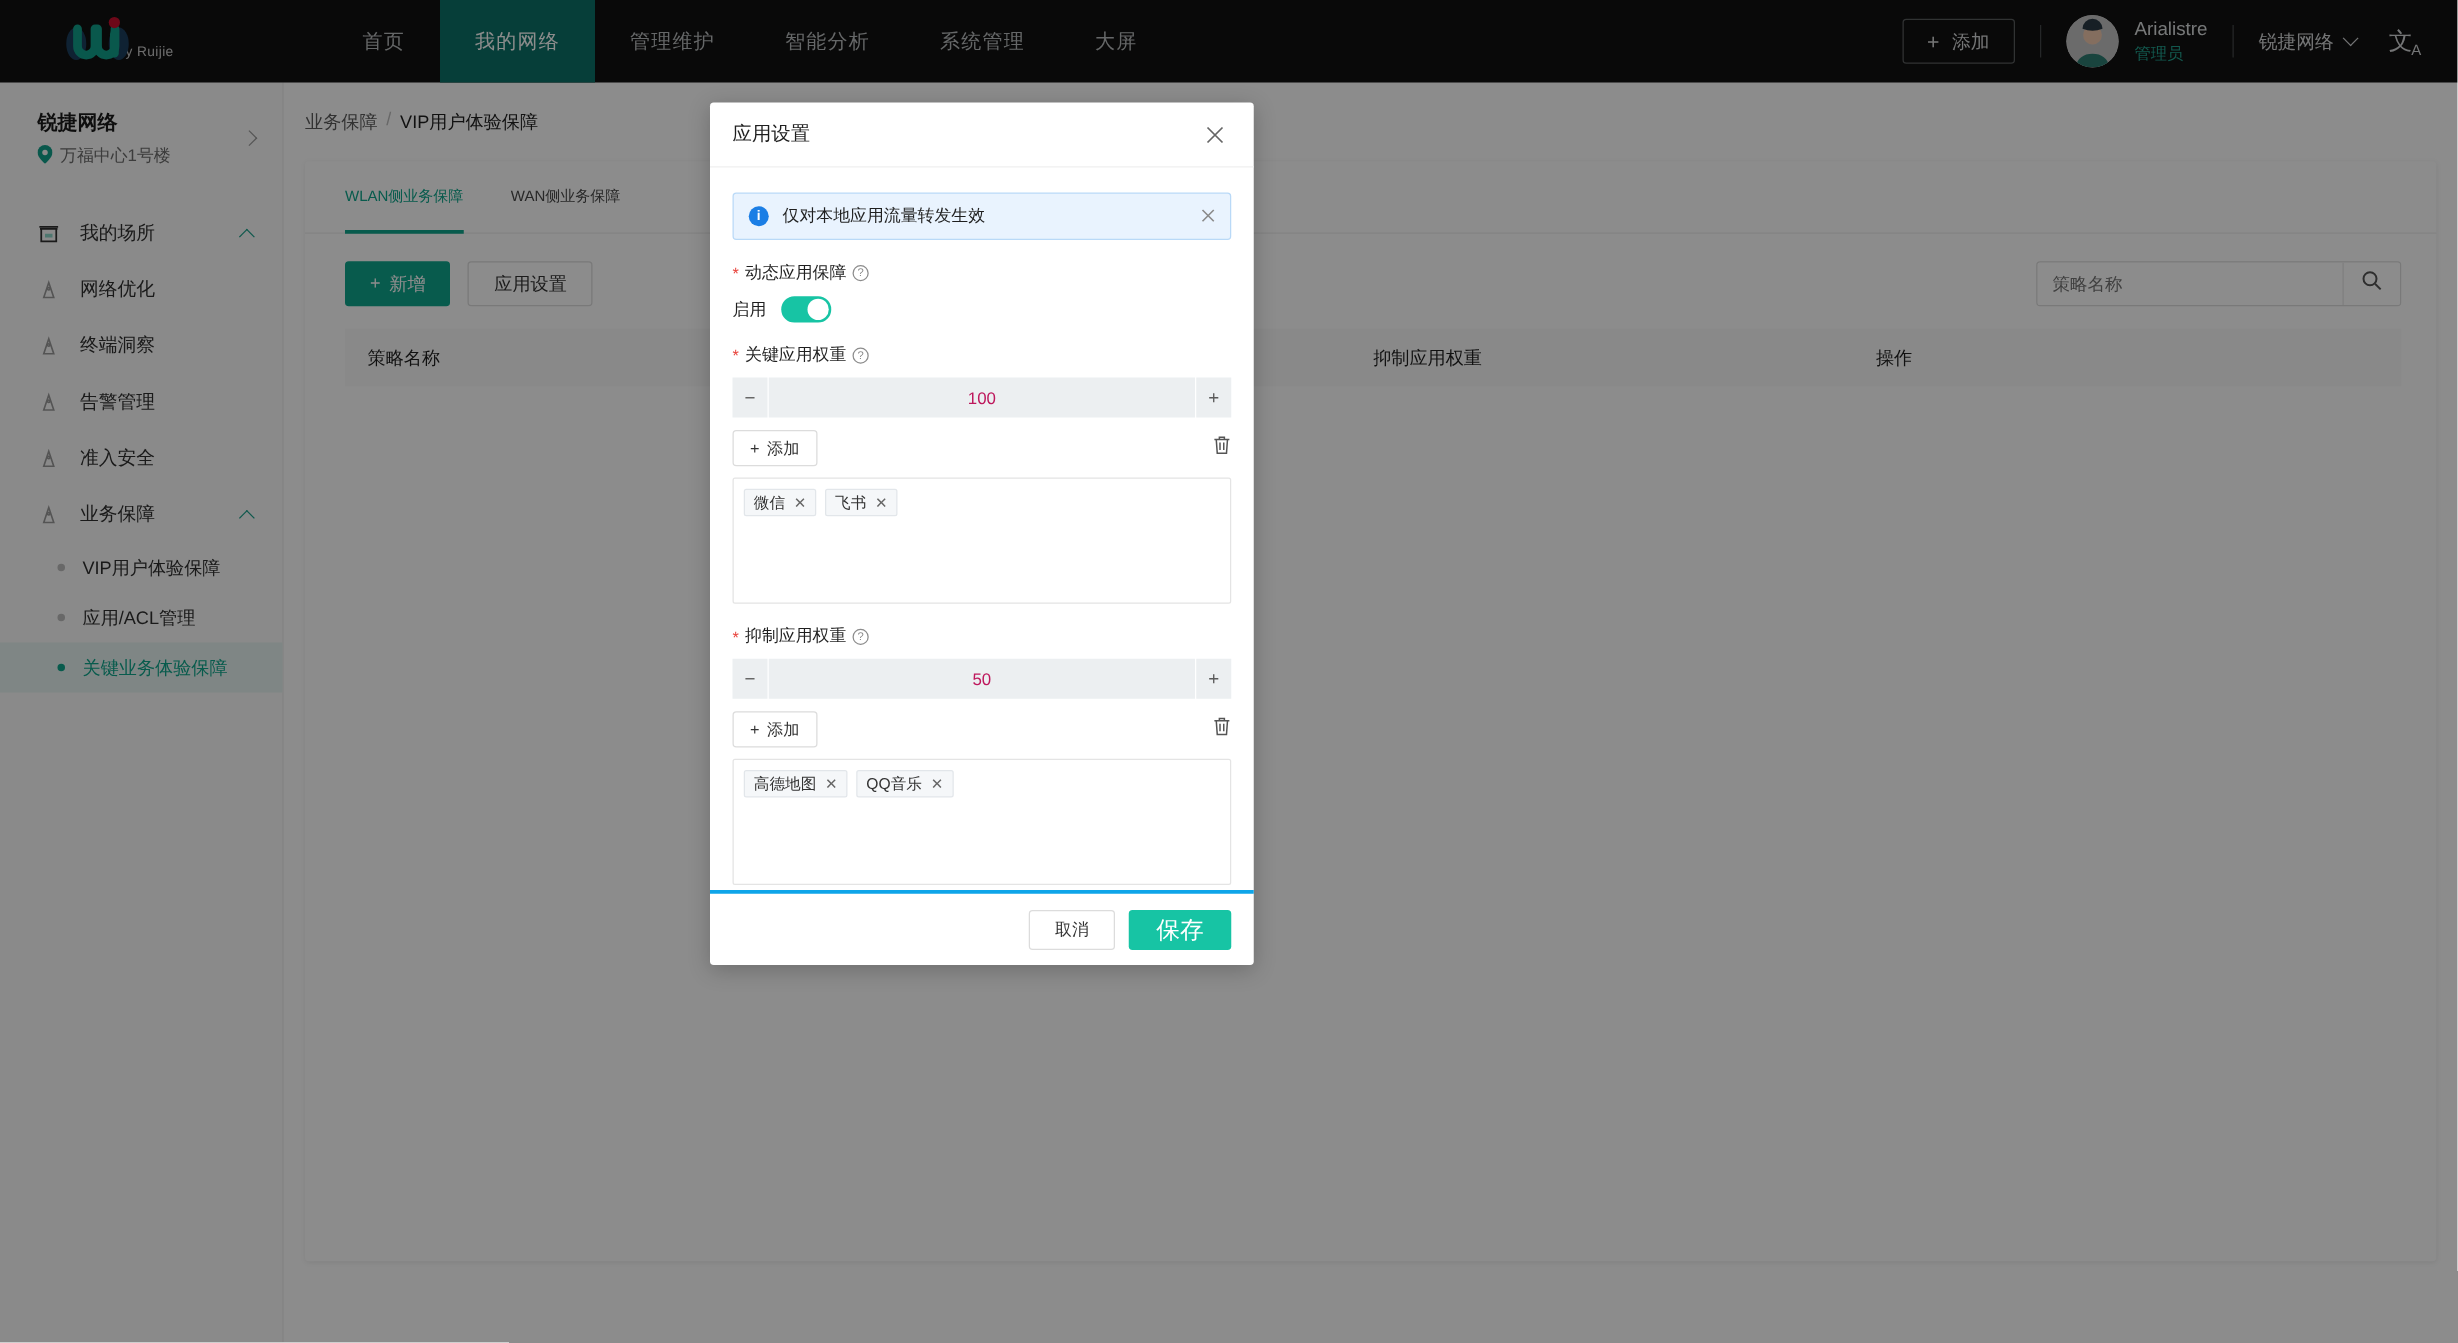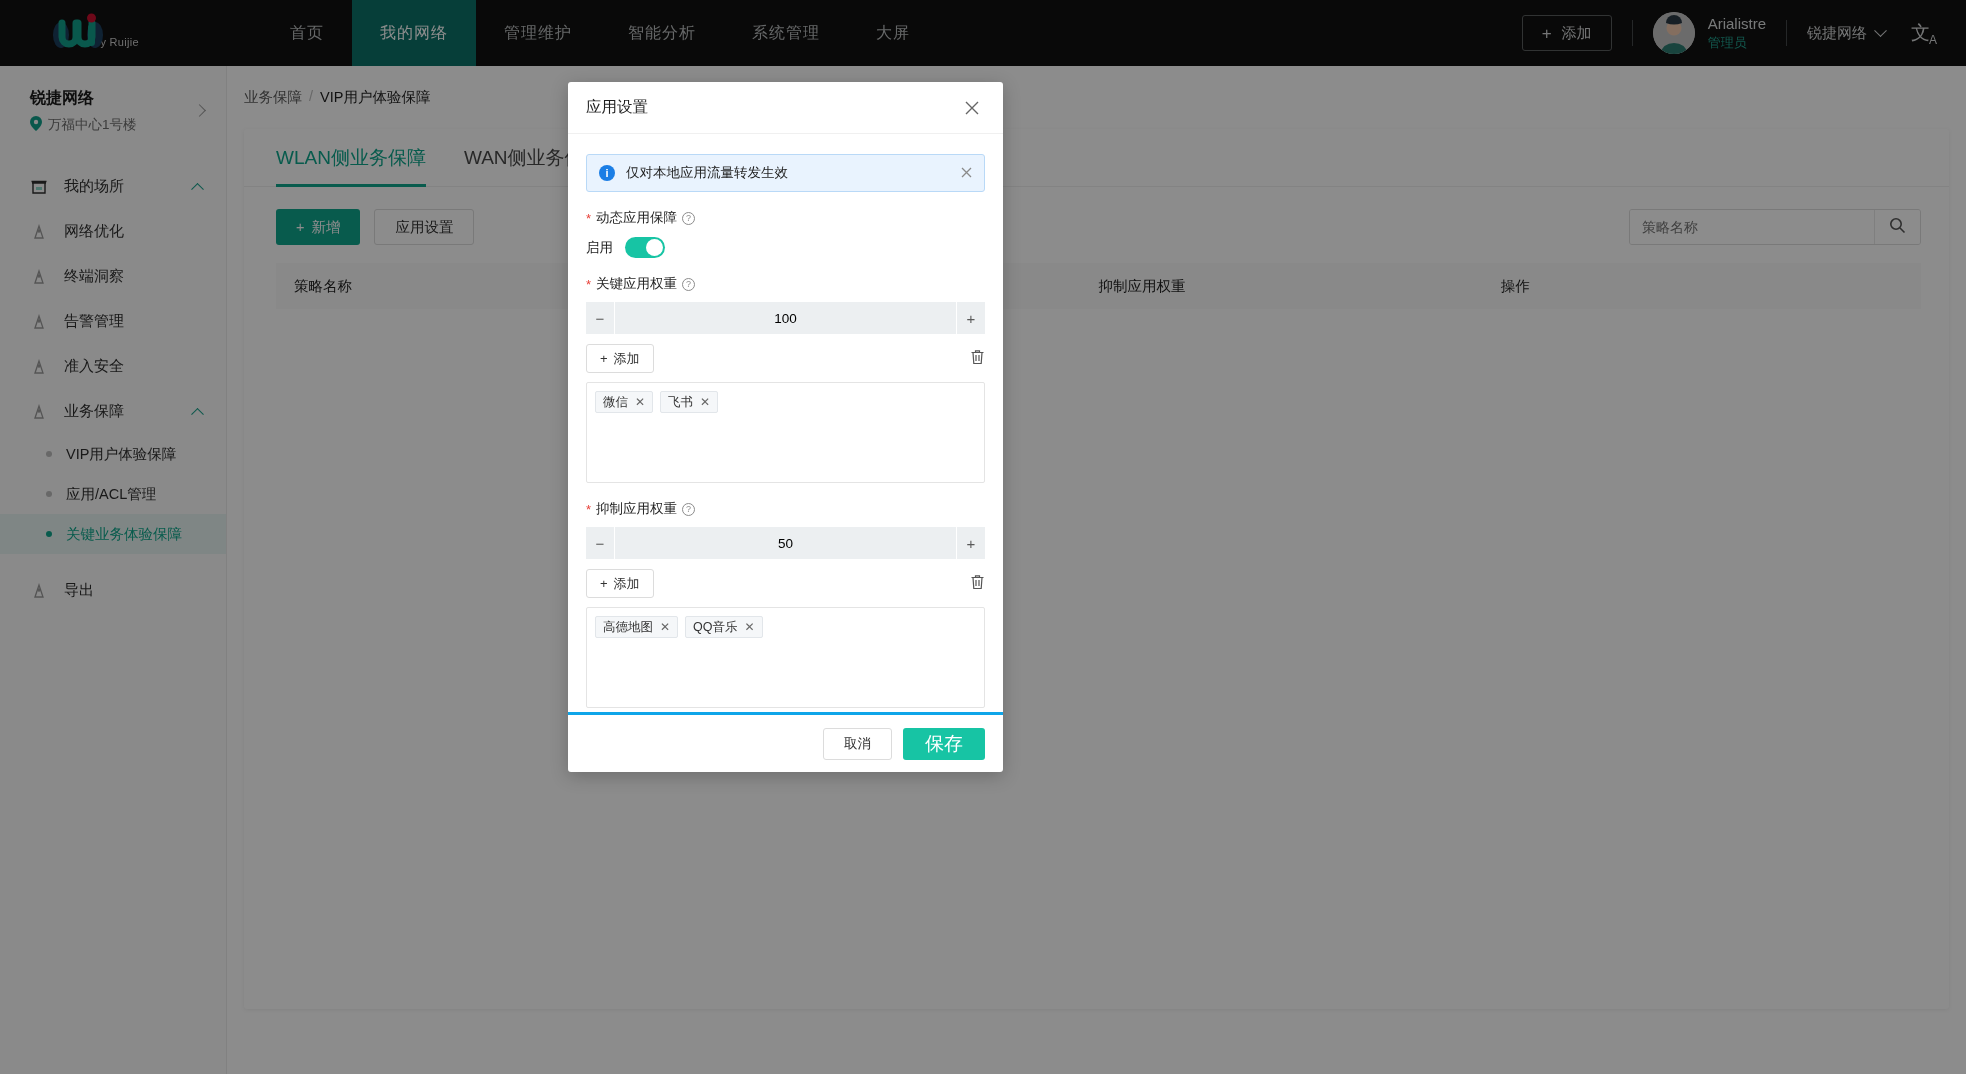--- a/index.html
+++ b/index.html
@@ -97,21 +97,21 @@
   .breadcrumb { padding: 22px 0 0 17px; font-size: 14.5px; color: #5b5b5b; display: flex; gap: 7px; }
   .breadcrumb .crumb-cur { color: #1f1f1f; }
   .breadcrumb .sep { color: #bdbdbd; }
 
   .card {
     margin: 22px 17px 0 17px; background: #ffffff;
     border-radius: 3px; box-shadow: 0 1px 4px rgba(0,0,0,.07);
     height: 880px; position: relative;
   }
   .tabs { display: flex; gap: 38px; padding: 0 32px; border-bottom: 1px solid #eeeeee; height: 58px; align-items: center; }
-  .tab { font-size: 19px; color: #4a4a4a; height: 58px; display: flex; align-items: center; cursor: pointer; position: relative; }
+  .tab { font-size: 12px; color: #4a4a4a; height: 58px; display: flex; align-items: center; cursor: pointer; position: relative; }
   .tab.active { color: #0fa68c; }
   .tab.active::after { content: ""; position: absolute; left: 0; right: 0; bottom: 0; height: 2.5px; background: #0fa68c; }
 
   .toolbar { display: flex; align-items: center; padding: 22px 28px 0 32px; gap: 14px; }
   .btn-primary {
     background: #0fa68c; color: #fff; border: none; border-radius: 3px;
     height: 36px; padding: 0 20px; font-size: 14.5px; display: flex; align-items: center; gap: 7px; cursor: pointer;
     font-family: inherit;
   }
   .btn-default {
@@ -168,21 +168,21 @@
   .switch { width: 40px; height: 21px; border-radius: 11px; background: #17c4a4; position: relative; cursor: pointer; }
   .switch .knob { position: absolute; width: 17px; height: 17px; border-radius: 50%; background: #fff; top: 2px; right: 2px; }
 
   .stepper { display: flex; align-items: stretch; height: 32px; margin-top: 9px; }
   .step-btn {
     width: 28px; background: #eceff1; border: none; color: #5a5a5a; font-size: 15px;
     display: flex; align-items: center; justify-content: center; cursor: pointer; font-family: inherit;
   }
   .step-val {
     flex: 1; background: #eceff1; display: flex; align-items: center; justify-content: center;
-    font-size: 13.5px; color: #000000; margin: 0 1px;
+    font-size: 13.5px; color: #be185d; margin: 0 1px;
   }
 
   .add-row { display: flex; align-items: center; margin-top: 10px; }
   .add-small {
     display: flex; align-items: center; gap: 6px; height: 29px; padding: 0 13px;
     border: 1px solid #dcdcdc; border-radius: 3px; background: #fff;
     font-size: 13px; color: #333; cursor: pointer; font-family: inherit;
   }
   .trash { margin-left: auto; cursor: pointer; color: #555; }
 
@@ -363,29 +363,20 @@
         <span class="dot"></span>
         <span>应用/ACL管理</span>
       </div>
       <div class="sub-item active">
         <span class="dot"></span>
         <span>关键业务体验保障</span>
       </div>
 
       <div class="nav-gap"></div>
 
-      <div class="nav-item">
-        <span class="nav-icon">
-          <svg width="18" height="18" viewBox="0 0 18 18" fill="none" stroke="#9a9a9a" stroke-width="1.3">
-              <path d="M5 15L9 3l4 12z"></path>
-              <circle cx="9" cy="8" r="1"></circle>
-            </svg>
-        </span>
-        <span>导出</span>
-      </div>
     </div>
   </div>
 
   <div class="main">
     <div class="breadcrumb">
       <span>业务保障</span>
       <span class="sep">/</span>
       <span class="crumb-cur">VIP用户体验保障</span>
     </div>
 

